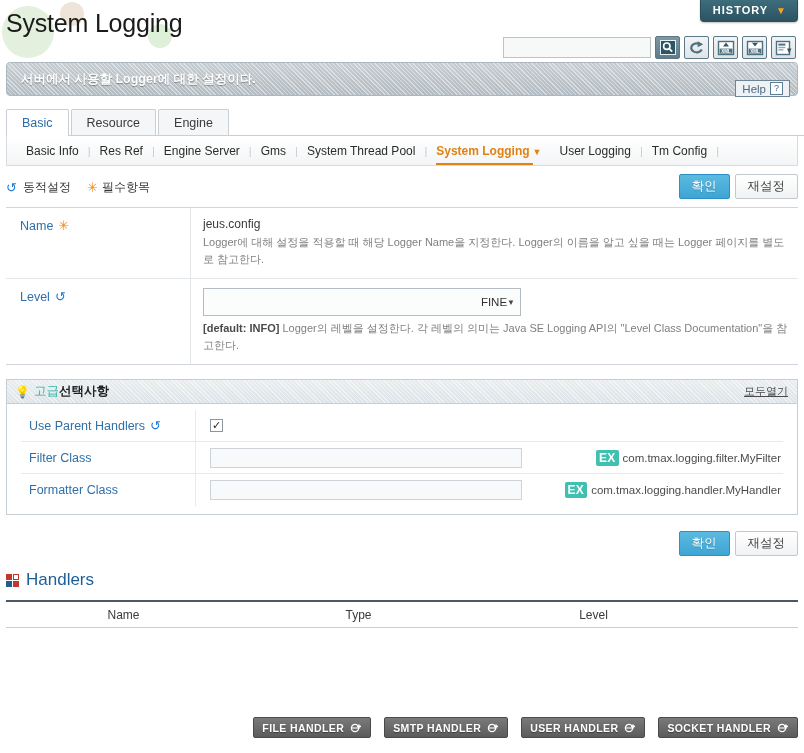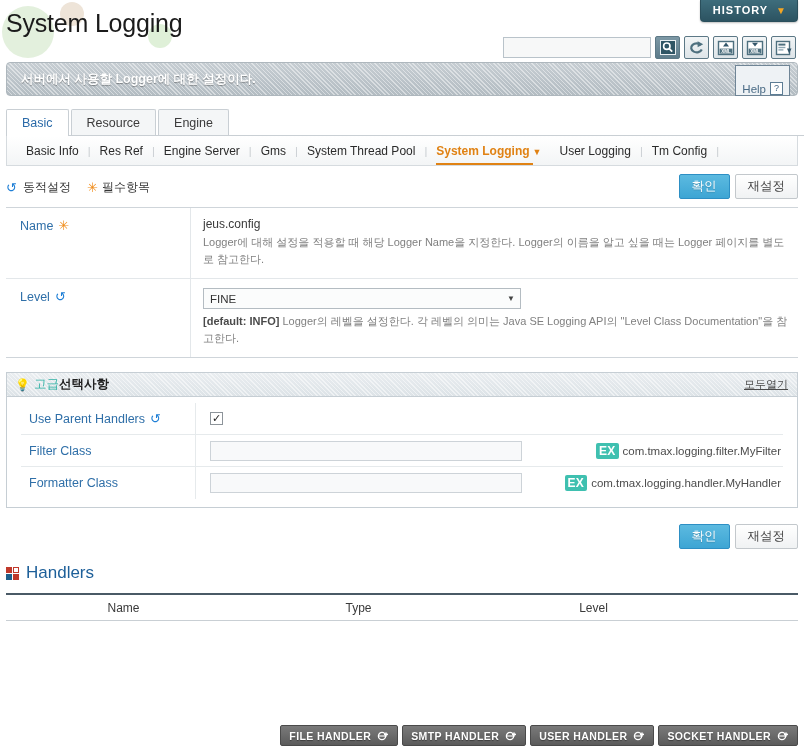--- a/index.html
+++ b/index.html
@@ -64,24 +64,24 @@
       repeating-linear-gradient(45deg, rgba(255,255,255,.45) 0 1px, transparent 1px 3px),
       linear-gradient(#c6cdd2,#b3bcc2);
     border-radius:4px; border:1px solid #aeb7bd;
     display:flex; align-items:center;
   }
   .infobar .msg {
     margin-left:14px; color:#fff; font-size:12.5px; font-weight:bold;
     text-shadow: 0 1px 1px rgba(0,0,0,.35);
   }
   .help-btn {
-    position:absolute; right:7px; top:2px;
-    height:31px; min-width:52px; padding:0 6px;
+    position:absolute; right:7px; top:17px;
+    height:17px; min-width:52px; padding:0 6px;
     border:1px solid #6f8596; background:#eef2f5;
-    display:flex; align-items:flex-end; gap:4px; cursor:pointer;
+    display:flex; align-items:center; gap:4px; cursor:pointer;
   }
   .help-btn .lbl { color:#4a6b85; font-size:11.5px; }
   .help-btn .qm {
     width:13px; height:13px; border:1px solid #5d7d95; color:#3e6280;
     font-size:9px; line-height:11px; text-align:center; background:#fff;
   }
 
   
   .tabs { margin:12px 0 0 6px; display:flex; align-items:flex-end; height:28px; position:relative; }
   .tab {
@@ -134,23 +134,23 @@
   .fl {
     width:185px; flex:none; padding:11px 0 10px 14px;
     display:flex; align-items:flex-start; gap:5px;
     color:#2f6fa8; font-size:12.5px; border-right:1px solid #e3e7ea;
   }
   .fv { flex:1; padding:9px 10px 10px 12px; }
   .fv .val { color:#3a3a3a; font-size:12px; margin-bottom:3px; }
   .fv .desc { color:#808080; font-size:11px; line-height:1.55; }
   .fv .desc b { color:#4a4a4a; font-weight:bold; }
   .select {
-    width:318px; height:21px; border:1px solid #b4bcc2; background:#fbfcfc;
-    display:flex; align-items:center; justify-content:space-between;
-    padding:0 5px 0 6px; font-size:11.5px; color:#333; cursor:pointer; margin-bottom:4px;
+    width:318px; height:28px; border:1px solid #b4bcc2; background:#fbfcfc;
+    display:flex; align-items:center; justify-content:flex-end;
+    padding:0 5px 0 0; font-size:11.5px; color:#333; cursor:pointer; margin-bottom:4px;
   }
   .select .arrow { font-size:8px; color:#444; }
 
   
   .adv { margin:14px 6px 0 6px; border:1px solid #c6ced4; }
   .adv-head {
     height:24px;
     background:
       repeating-linear-gradient(45deg, rgba(255,255,255,.5) 0 1px, transparent 1px 3px),
       linear-gradient(#e9edf0,#dde3e7);
@@ -215,21 +215,21 @@
   .watermark::after {
     content:""; position:absolute; left:-4px; top:24px; width:58px; height:4px;
     background:#ececec; transform:rotate(-45deg); transform-origin:center;
   }
   .empty-msg {
     position:absolute; left:0; right:0; top:32px; text-align:center;
     font-size:13px; color:#3b4a57;
   }
 
   
-  .bottom { position:absolute; right:6px; bottom:7px; display:flex; gap:4px; }
+  .bottom { position:absolute; right:6px; bottom:15px; display:flex; gap:13px; }
   .hbtn {
     height:21px; padding:0 8px; border:1px solid #4a4a4a;
     background: linear-gradient(#7a7a7a,#5b5b5b);
     color:#fff; font-size:10.5px; font-weight:bold; letter-spacing:0.4px;
     display:flex; align-items:center; gap:6px; cursor:pointer; border-radius:2px;
     text-shadow:0 1px 1px rgba(0,0,0,.4);
   }
   .plusglobe { display:flex; align-items:center; }
 </style>
 </head>

